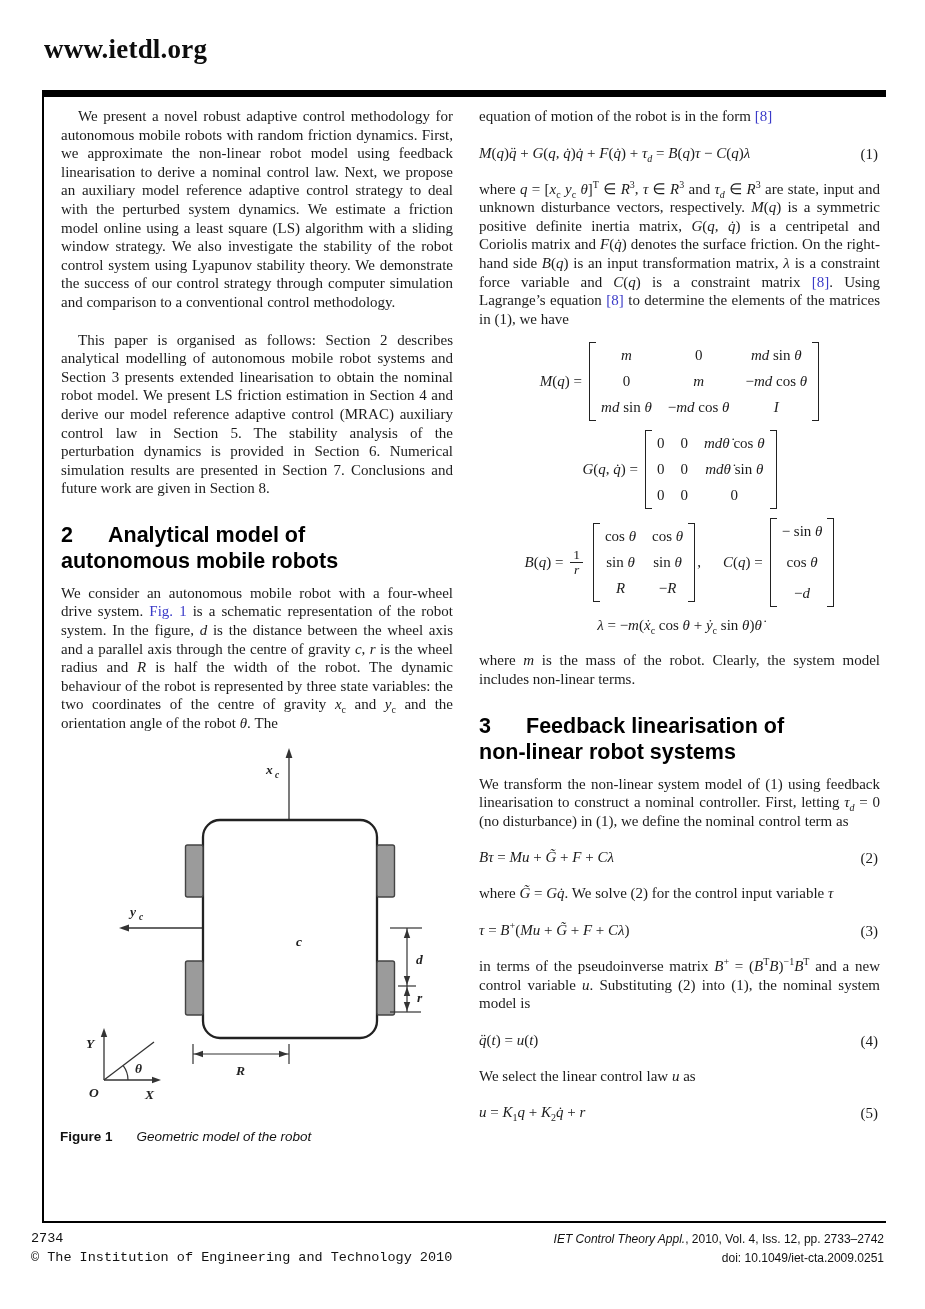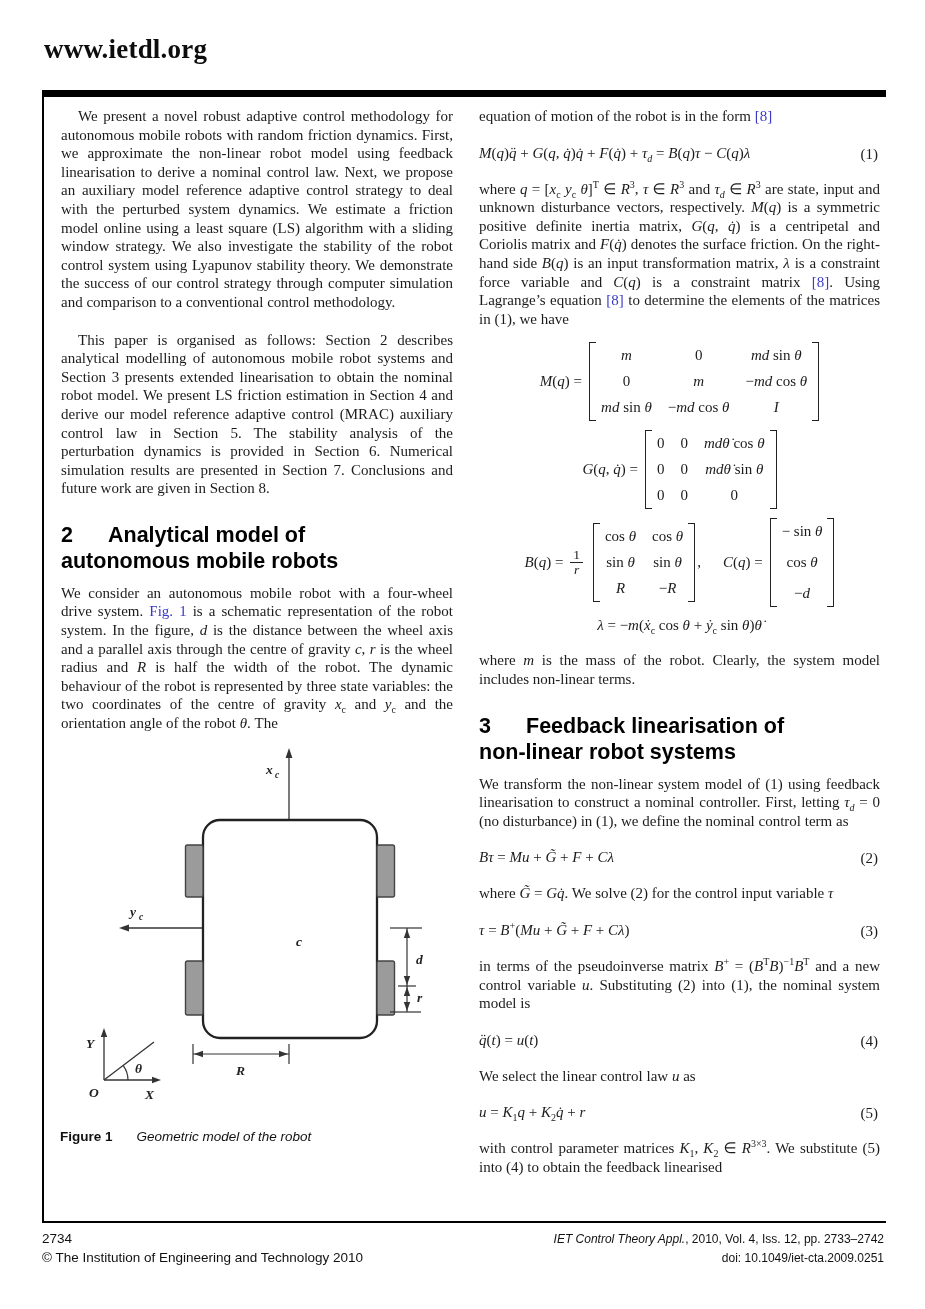--- a/index.html
+++ b/index.html
@@ -41,22 +41,22 @@
   .frac{display:inline-flex;flex-direction:column;align-items:center;vertical-align:middle;line-height:1.1;font-size:13.5px;margin:0 3px;}
   .frac .fn{border-bottom:1.3px solid #222;padding:0 3px;}
   .fig-wrap{margin-top:12px;margin-left:-1px;}
   .fig-caption{
     font-family:"Liberation Sans",sans-serif;font-size:13.5px;margin-top:8px;
     text-align:left;color:#111;
   }
   .fig-caption .fc-b{font-weight:bold;margin-right:24px;}
   .fig-caption .fc-i{font-style:italic;}
   .footer-left{
-    position:absolute;left:42px;top:1230px;
-    font-family:Liberation Sans, sans-serif;font-size:13.5px;line-height:18.5px;color:#111;
+    position:absolute;left:31px;top:1230px;
+    font-family:Liberation Mono, monospace;font-size:13.5px;line-height:18.5px;color:#111;
   }
   .footer-right{
     position:absolute;right:41px;top:1230px;text-align:right;
     font-family:"Liberation Sans",sans-serif;font-size:12px;line-height:18.5px;color:#111;
   }
   svg .lbl{font-family:"Liberation Serif",serif;font-style:italic;font-weight:600;font-size:13.5px;fill:#222;}
   svg .lbl-s{font-family:"Liberation Serif",serif;font-style:italic;font-weight:600;font-size:9.5px;fill:#222;}
 </style>
 </head>
 <body>
@@ -234,21 +234,20 @@
     <span class="eqn">(4)</span>
   </div>
 
   <p>We select the linear control law <i>u</i> as</p>
 
   <div class="eq">
     <span><i>u</i> = <i>K</i><sub>1</sub><i>q</i> + <i>K</i><sub>2</sub><i>q̇</i> + <i>r</i></span>
     <span class="eqn">(5)</span>
   </div>
 
-  <p>with control parameter matrices <i>K</i><sub>1</sub>, <i>K</i><sub>2</sub> ∈ <i>R</i><sup>3×3</sup>. We substitute (5) into (4) to obtain the feedback linearised</p>
 </div>
 
 <div class="footer-left">
   <div>2734</div>
   <div>© The Institution of Engineering and Technology 2010</div>
 </div>
 <div class="footer-right">
   <div><i>IET Control Theory Appl.</i>, 2010, Vol. 4, Iss. 12, pp. 2733–2742</div>
   <div>doi: 10.1049/iet-cta.2009.0251</div>
 </div>

